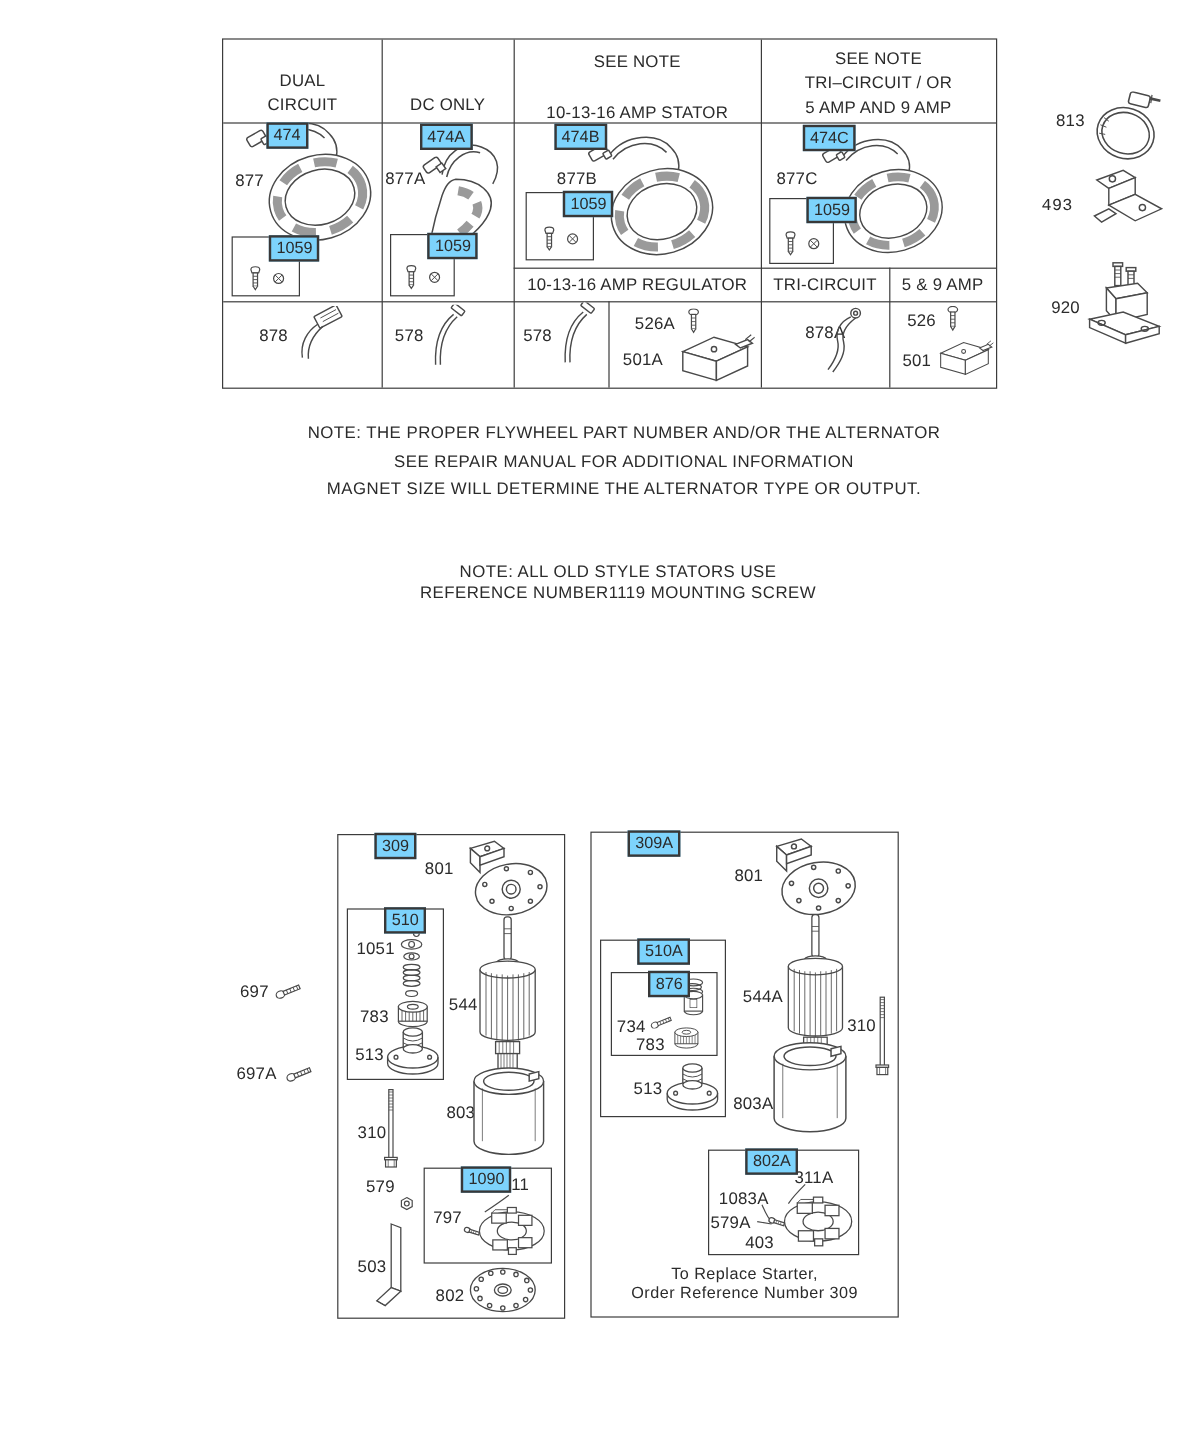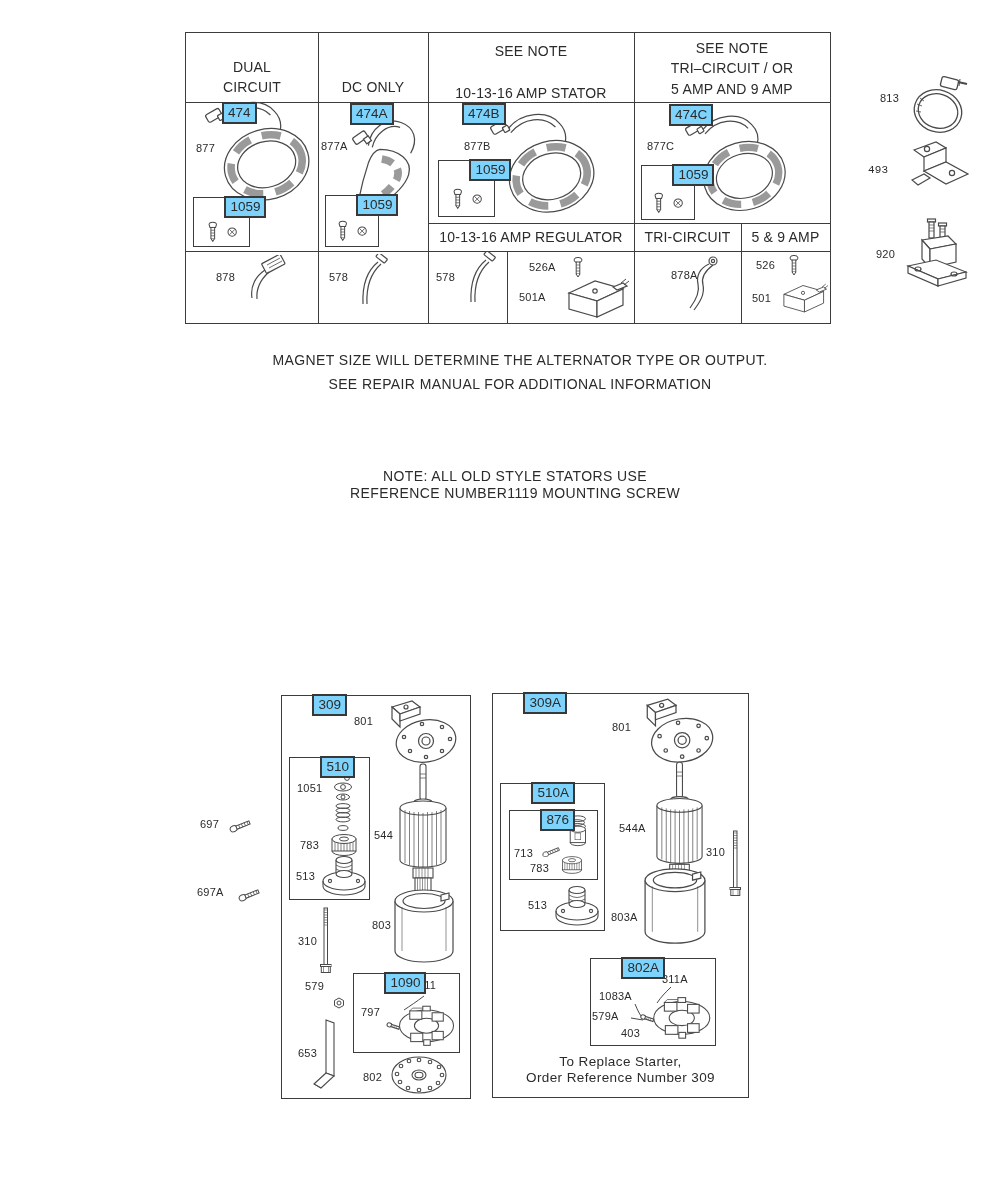--- a/index.html
+++ b/index.html
@@ -1,19 +1,19 @@
 <!DOCTYPE html>
 <html><head>
 <meta charset="utf-8">
 <style>
   html,body{margin:0;padding:0;background:#fff;}
   #canvas{position:relative;width:1000px;height:1200px;background:#ffffff;
           font-family:"Liberation Sans",sans-serif;color:#2b2b2b;overflow:hidden;}
   .abs{position:absolute;}
-  .lbl{position:absolute;font-size:11px;color:#2b2b2b;white-space:nowrap;letter-spacing:.2px;}
+  .lbl{position:absolute;font-size:14px;color:#2b2b2b;white-space:nowrap;letter-spacing:.2px;}
   .hdr{position:absolute;font-size:14px;color:#2b2b2b;text-align:center;letter-spacing:.2px;white-space:nowrap;}
   .refbox{position:absolute;border:2px solid #383838;background:#7dd3fc;font-size:13.5px;color:#2b2b2b;
           text-align:center;line-height:18px;padding:0 4px;white-space:nowrap;z-index:4;margin-left:32px;}
   .box{position:absolute;border:1.6px solid #3c3c3c;background:transparent;}
   .vline{position:absolute;width:0;border-left:1.5px solid #3c3c3c;}
   .hline{position:absolute;height:0;border-top:1.5px solid #3c3c3c;}
   .note{position:absolute;text-align:center;font-size:14px;letter-spacing:.4px;color:#2b2b2b;}
   svg.part{position:absolute;overflow:visible;}
 </style>
 </head>
@@ -415,22 +415,23 @@
       <use href="#sym-bracket493"></use>
     </svg>
 
   <span class="lbl" style="left:876px;top:248px;">920</span>
   <svg class="part" style="left:902px;top:218px;" width="70" height="74">
       <use href="#sym-solenoid"></use>
     </svg>
 
   
   <div class="note" style="left:210px;top:349px;width:620px;line-height:23.5px;">
+    <div>NOTE: THE PROPER FLYWHEEL PART NUMBER AND/OR THE ALTERNATOR</div>
+    <div>SEE REPAIR MANUAL FOR ADDITIONAL INFORMATION</div>
     <div>MAGNET SIZE WILL DETERMINE THE ALTERNATOR TYPE OR OUTPUT.</div>
-    <div>SEE REPAIR MANUAL FOR ADDITIONAL INFORMATION</div>
   </div>
   <div class="note" style="left:215px;top:468px;width:600px;line-height:17px;">
     <div>NOTE: ALL OLD STYLE STATORS USE</div>
     <div>REFERENCE NUMBER1119  MOUNTING SCREW</div>
   </div>
 
   
   <span class="lbl" style="left:200px;top:818px;">697</span>
   <svg class="part" style="left:227px;top:813px;" width="26" height="20">
       <use href="#sym-screw-ang"></use>
@@ -489,21 +490,21 @@
       <span class="lbl" style="left:64px;top:5px;">311</span>
       <span class="lbl" style="left:7px;top:32px;">797</span>
       <svg class="part" style="left:0;top:0;" width="105" height="78">
         <path d="M70 22 C 62 28, 56 32, 50 36" fill="none" stroke="#4a4a4a" stroke-width="1"></path>
       </svg>
       <svg class="part" style="left:28px;top:22px;" width="76" height="54">
           <use href="#sym-brush"></use>
         </svg>
     </div>
 
-    <span class="lbl" style="left:16px;top:351px;">653</span>
+    <span class="lbl" style="left:16px;top:351px;">503</span>
     <svg class="part" style="left:29px;top:322px;" width="32" height="74">
         <use href="#sym-strap"></use>
       </svg>
 
     <span class="lbl" style="left:81px;top:375px;">802</span>
     <svg class="part" style="left:107px;top:358px;" width="60" height="42">
         <use href="#sym-disc"></use>
       </svg>
   </div>
 
@@ -515,21 +516,21 @@
         <use href="#sym-endhead"></use>
       </svg>
 
     <div class="box" style="left:7px;top:89px;width:103px;height:146px;">
       <div class="refbox" style="left:-1.6px;top:-1.6px;">510A</div>
       <div class="box" style="left:8px;top:26px;width:87px;height:68px;">
         <div class="refbox" style="left:-1.6px;top:-1.6px;">876</div>
         <svg class="part" style="left:48px;top:2px;" width="34" height="42">
             <use href="#sym-pinion"></use>
           </svg>
-        <span class="lbl" style="left:4px;top:36px;">713</span>
+        <span class="lbl" style="left:4px;top:36px;">734</span>
         <svg class="part" style="left:30px;top:31px;" width="22" height="15">
             <use href="#sym-screw-ang"></use>
           </svg>
         <span class="lbl" style="left:20px;top:51px;">783</span>
         <svg class="part" style="left:48px;top:42px;" width="28" height="24">
             <use href="#sym-gear"></use>
           </svg>
       </div>
       <span class="lbl" style="left:27px;top:115px;">513</span>
       <svg class="part" style="left:52px;top:96px;" width="48" height="46">

